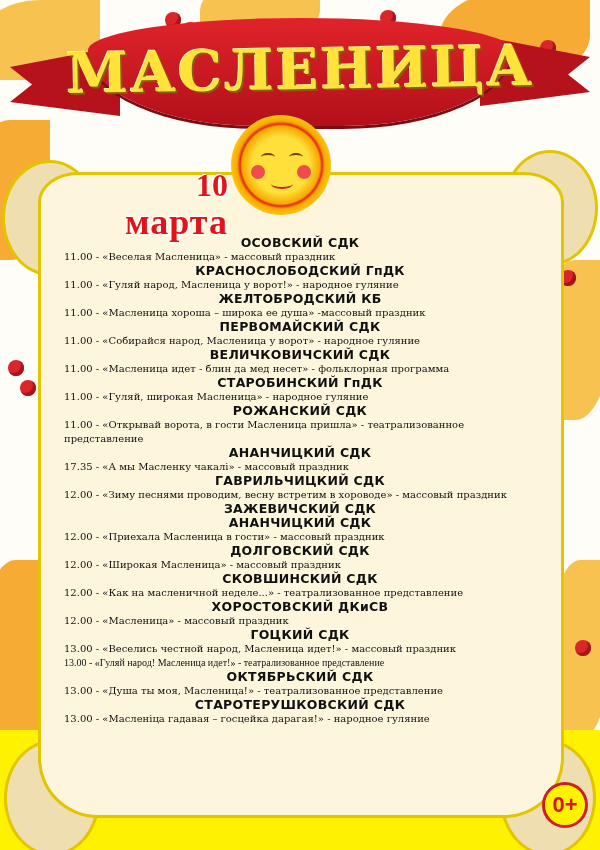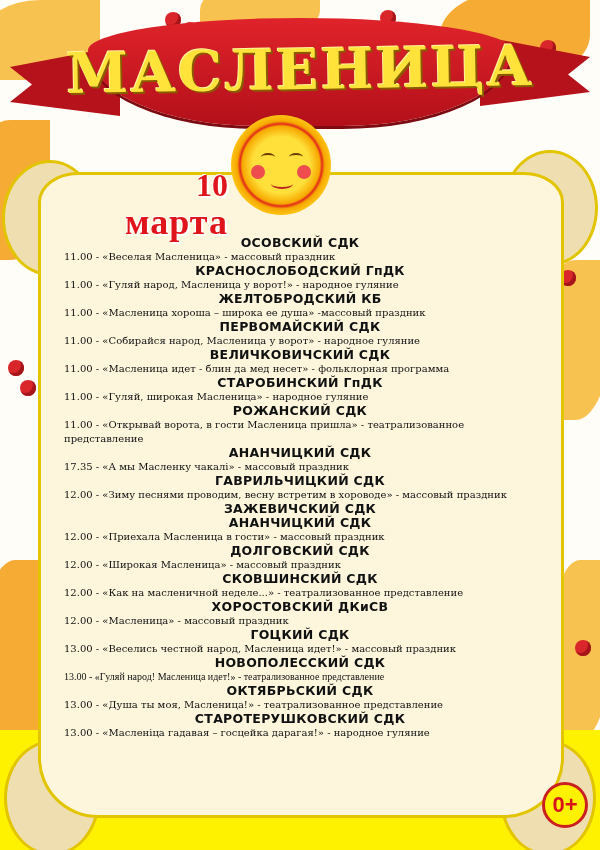--- a/index.html
+++ b/index.html
@@ -132,21 +132,20 @@
     </div>
   <div>
       <div class="venue">ХОРОСТОВСКИЙ ДКиСВ</div>
       <div class="event">12.00 - «Масленица» - массовый праздник</div>
     </div>
   <div>
       <div class="venue">ГОЦКИЙ СДК</div>
       <div class="event" style="white-space:normal;padding-right:30px;">13.00 - «Веселись честной народ, Масленица идет!» - массовый праздник</div>
     </div>
   <div>
-      <div class="venue">НОВОПОЛЕССКИЙ СДК</div>
       <div class="event" style="white-space:normal;padding-right:30px;font-family:Liberation Serif, serif;">13.00 - «Гуляй народ! Масленица идет!» - театрализованное представление</div>
     </div>
   <div>
       <div class="venue">ОКТЯБРЬСКИЙ СДК</div>
       <div class="event">13.00 - «Душа ты моя, Масленица!» - театрализованное представление</div>
     </div>
   <div>
       <div class="venue">СТАРОТЕРУШКОВСКИЙ СДК</div>
       <div class="event">13.00 - «Масленіца гадавая – госцейка дарагая!» - народное гуляние</div>
     </div>

